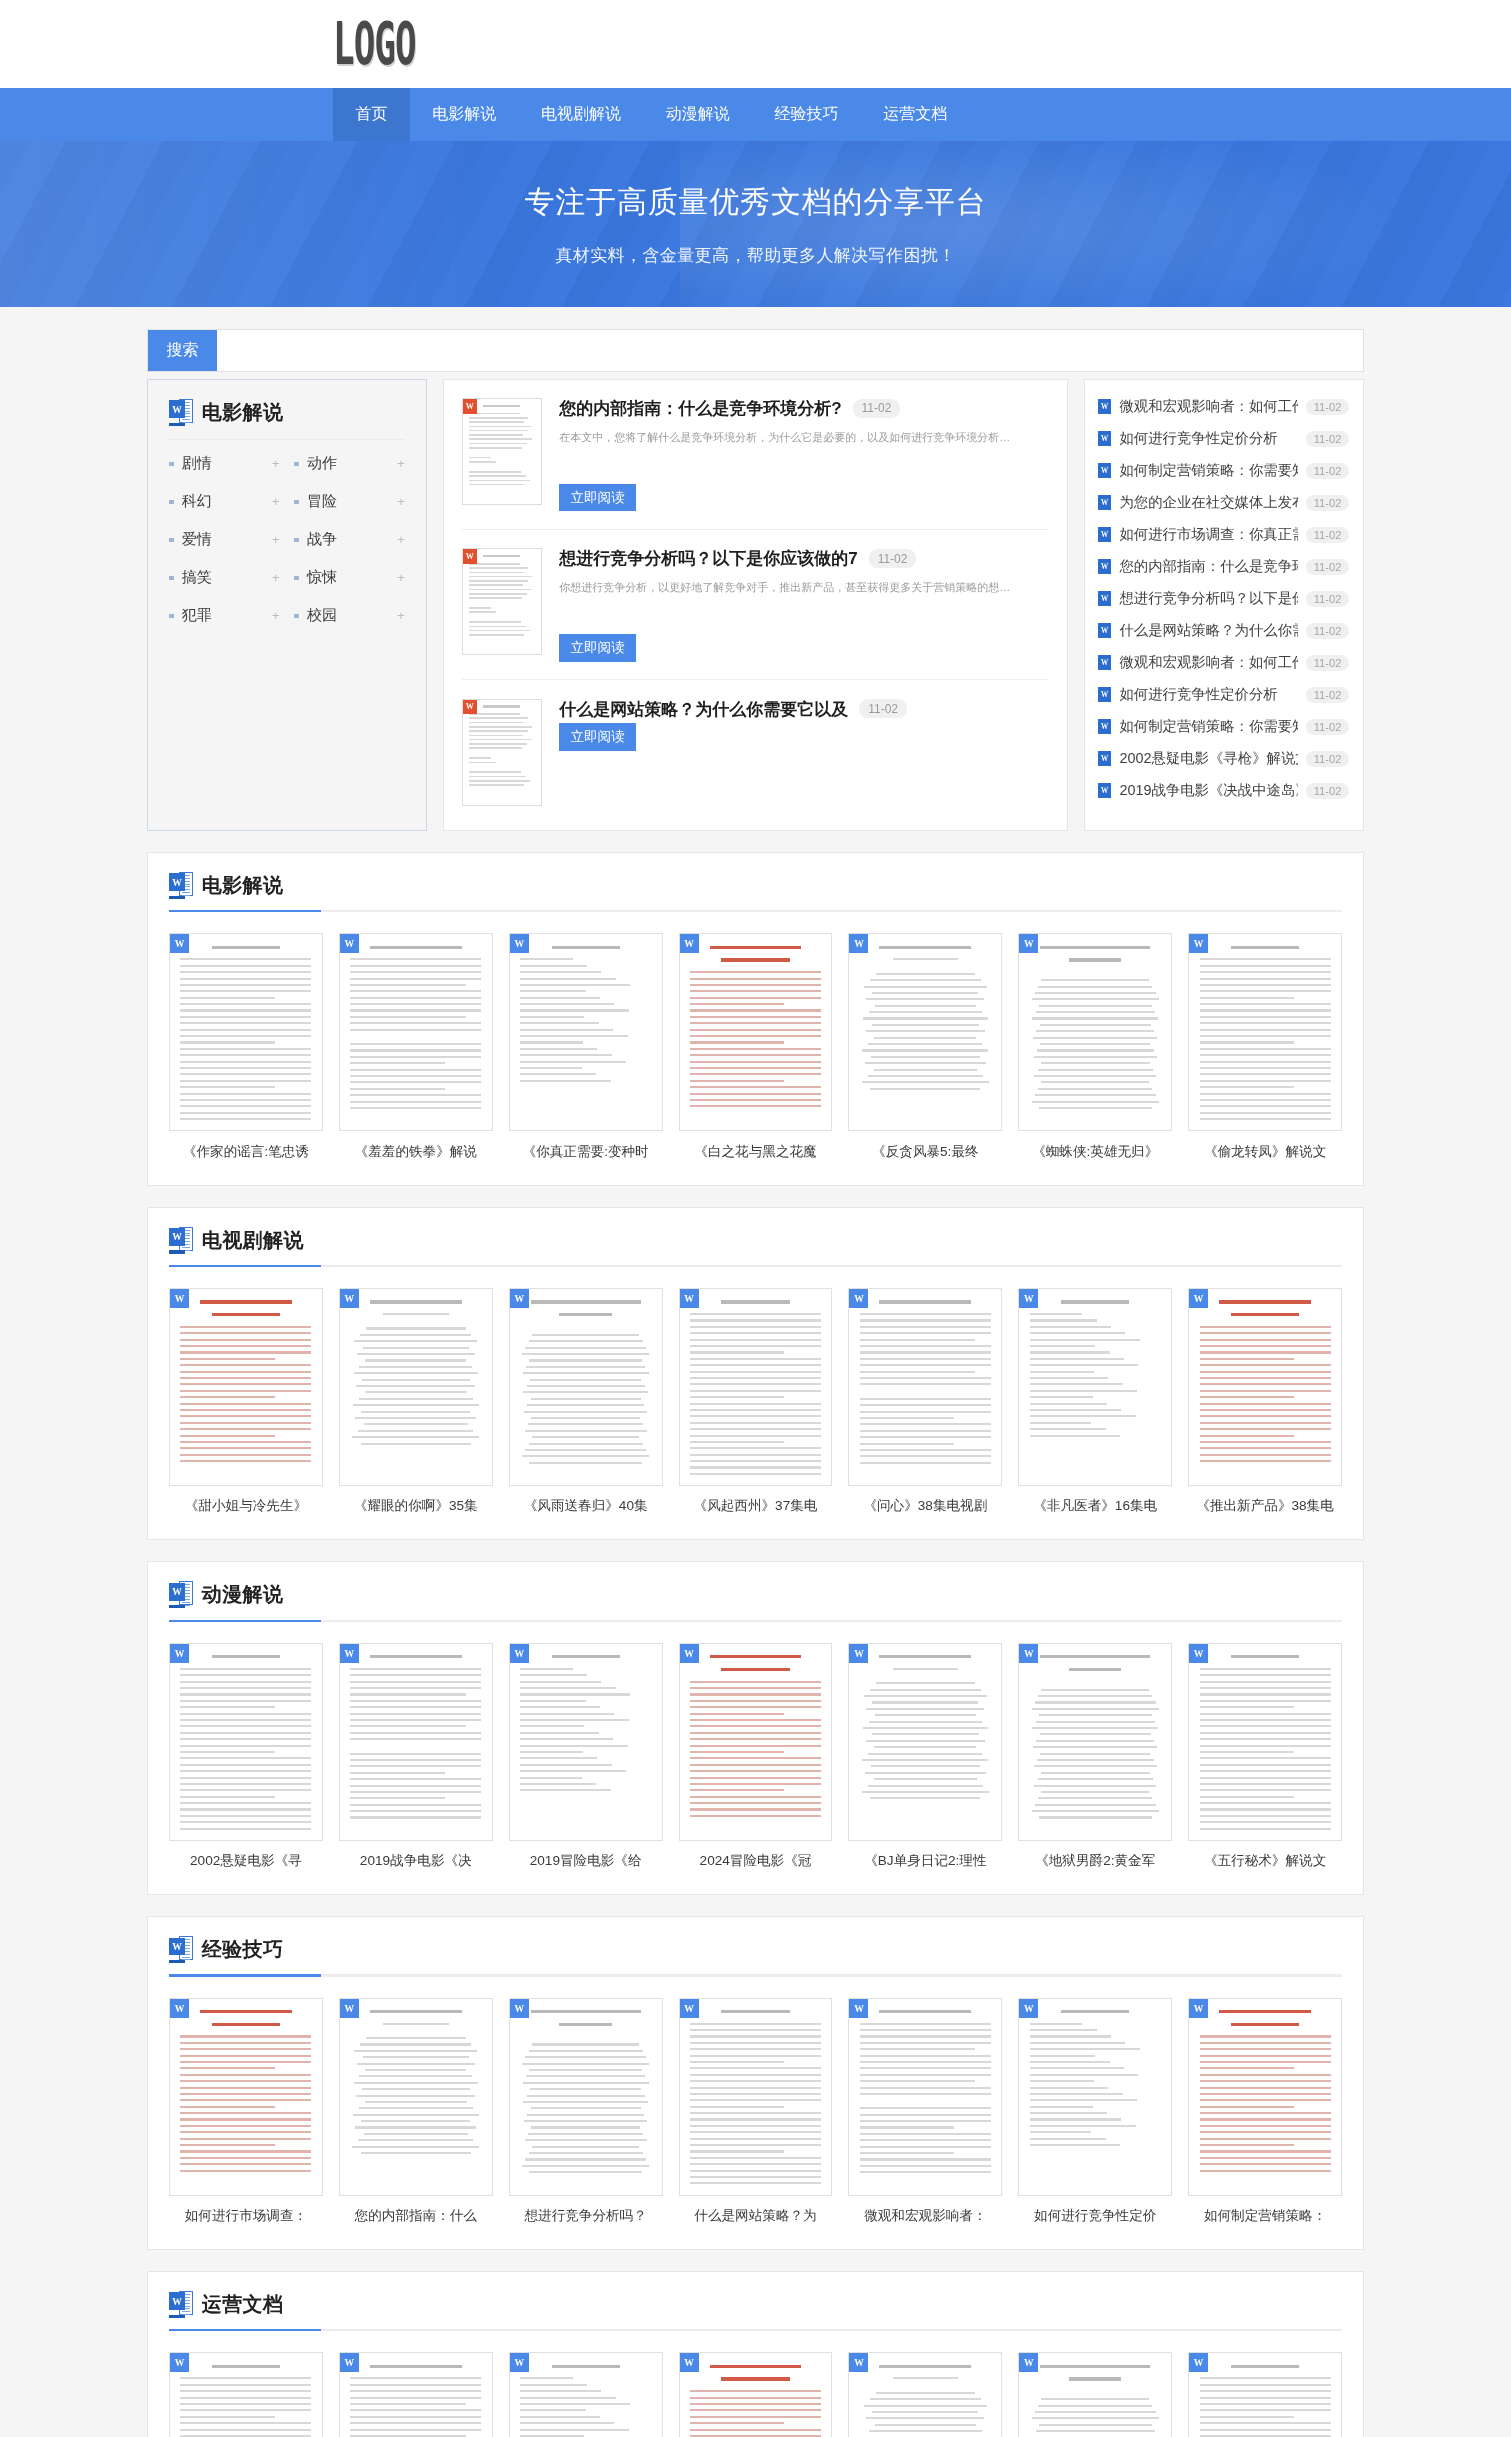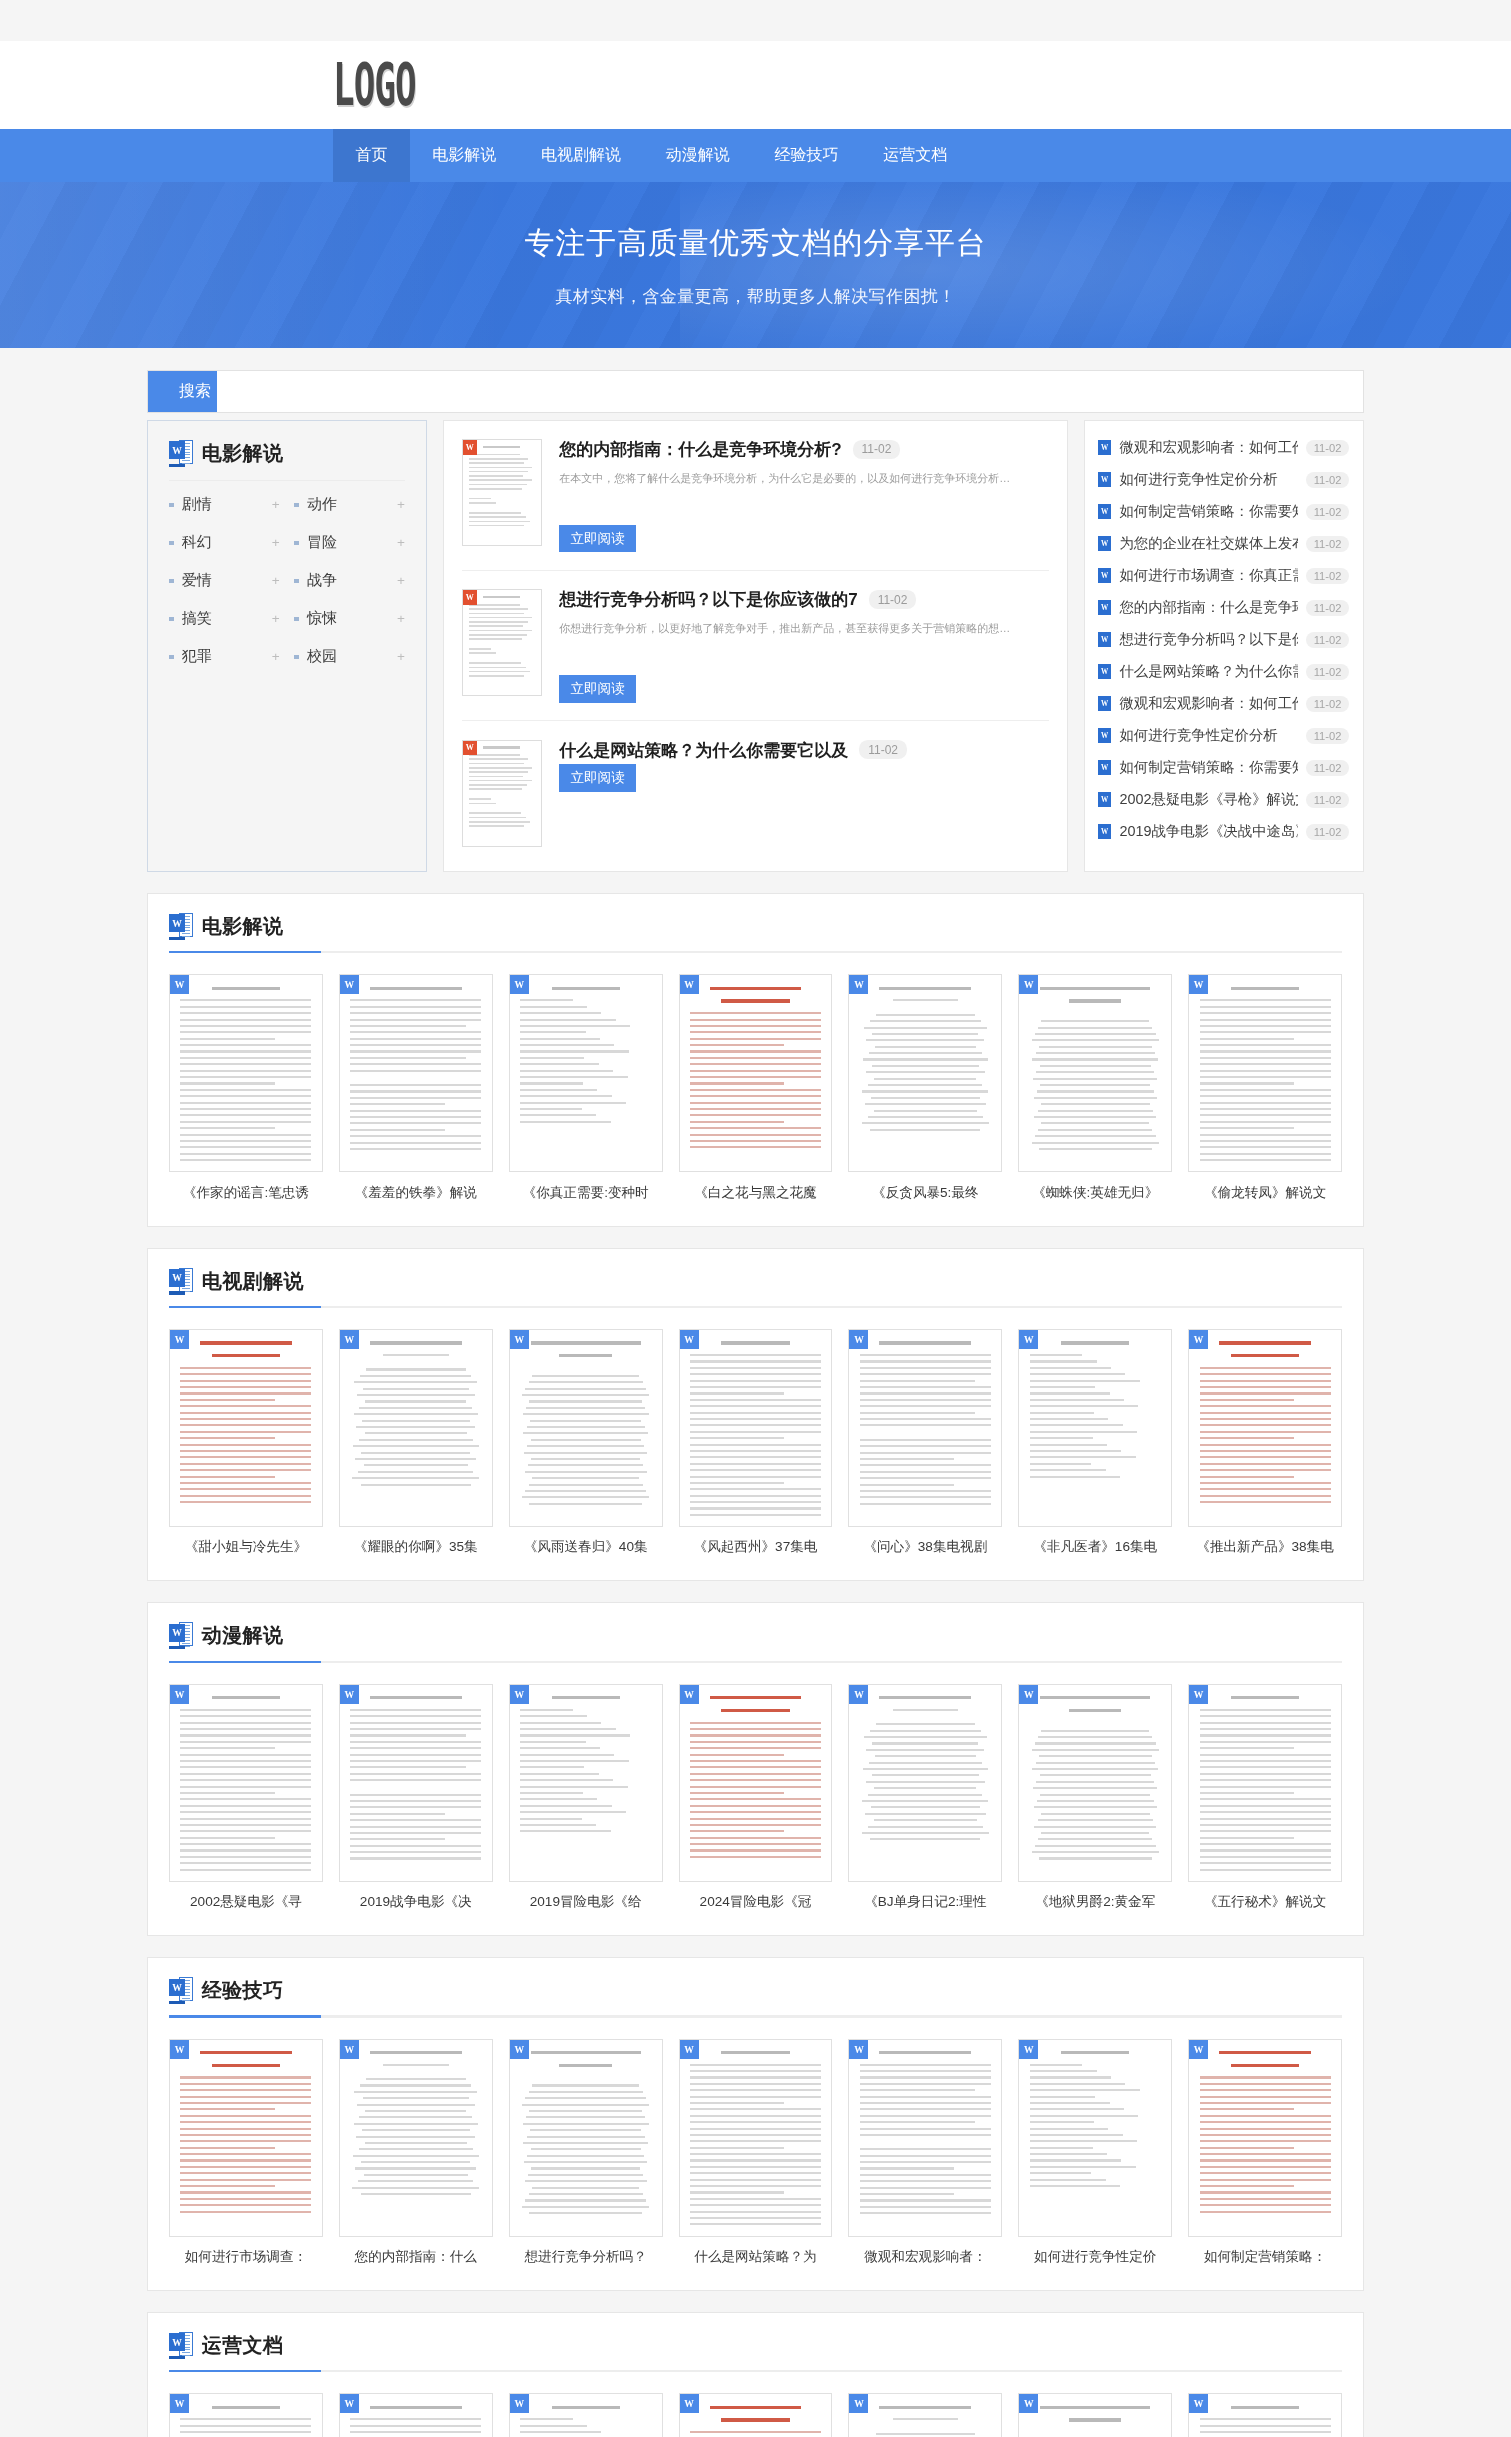--- a/index.html
+++ b/index.html
@@ -9,21 +9,21 @@
     width:1511px;
     background:#f5f5f5;
     font-family:"Liberation Sans","DejaVu Sans",sans-serif;
     color:#333;
     -webkit-font-smoothing:antialiased;
   }
   .wrap { width:1217px; margin:0 auto; }
 
   
   .logobar { background:#ffffff; height:88px; }
-  .logobar .wrap { height:88px; display:flex; align-items:center;margin-top:41px; }
+  .logobar .wrap { height:88px; display:flex; align-items:center; }
   .logo {
     font-family:"DejaVu Sans Mono","Liberation Mono",monospace;
     font-weight:bold;
     font-size:58px;
     letter-spacing:-1.6px;
     color:#4a4a4a;
     transform:scaleX(0.62);
     transform-origin:left center;
     margin-left:186px;
     text-shadow:1.6px 1.6px 0.8px rgba(0,0,0,0.18);
@@ -73,21 +73,20 @@
     flex:1; border:0; outline:none; padding:0 17.6px;
     font-size:15px; color:#333;
     font-family:"Liberation Sans","DejaVu Sans",sans-serif;
     background:transparent;
   }
   .searchbar input::placeholder { color:#9a9a9a; }
   .searchbtn {
     width:69px; background:#4a89e8; color:#fff; border:0;
     font-size:16px; cursor:pointer;
     font-family:"Liberation Sans","DejaVu Sans",sans-serif;
-    text-align:right;
   }
 
   
   .topgrid { display:flex; gap:16px; padding-bottom:21px; align-items:flex-start; }
   .cat-panel { width:280px; border:0.8px solid #cfd9e6; padding:19px 21px 32px; min-height:452px; }
   .panel-head { display:flex; align-items:center; gap:8.8px; }
   .panel-head .ttl { font-size:20px; font-weight:bold; color:#222; letter-spacing:0.4px; }
   .hr-soft { height:0.8px; background:#ececec; margin:13.6px 0 4.8px; }
 
   

